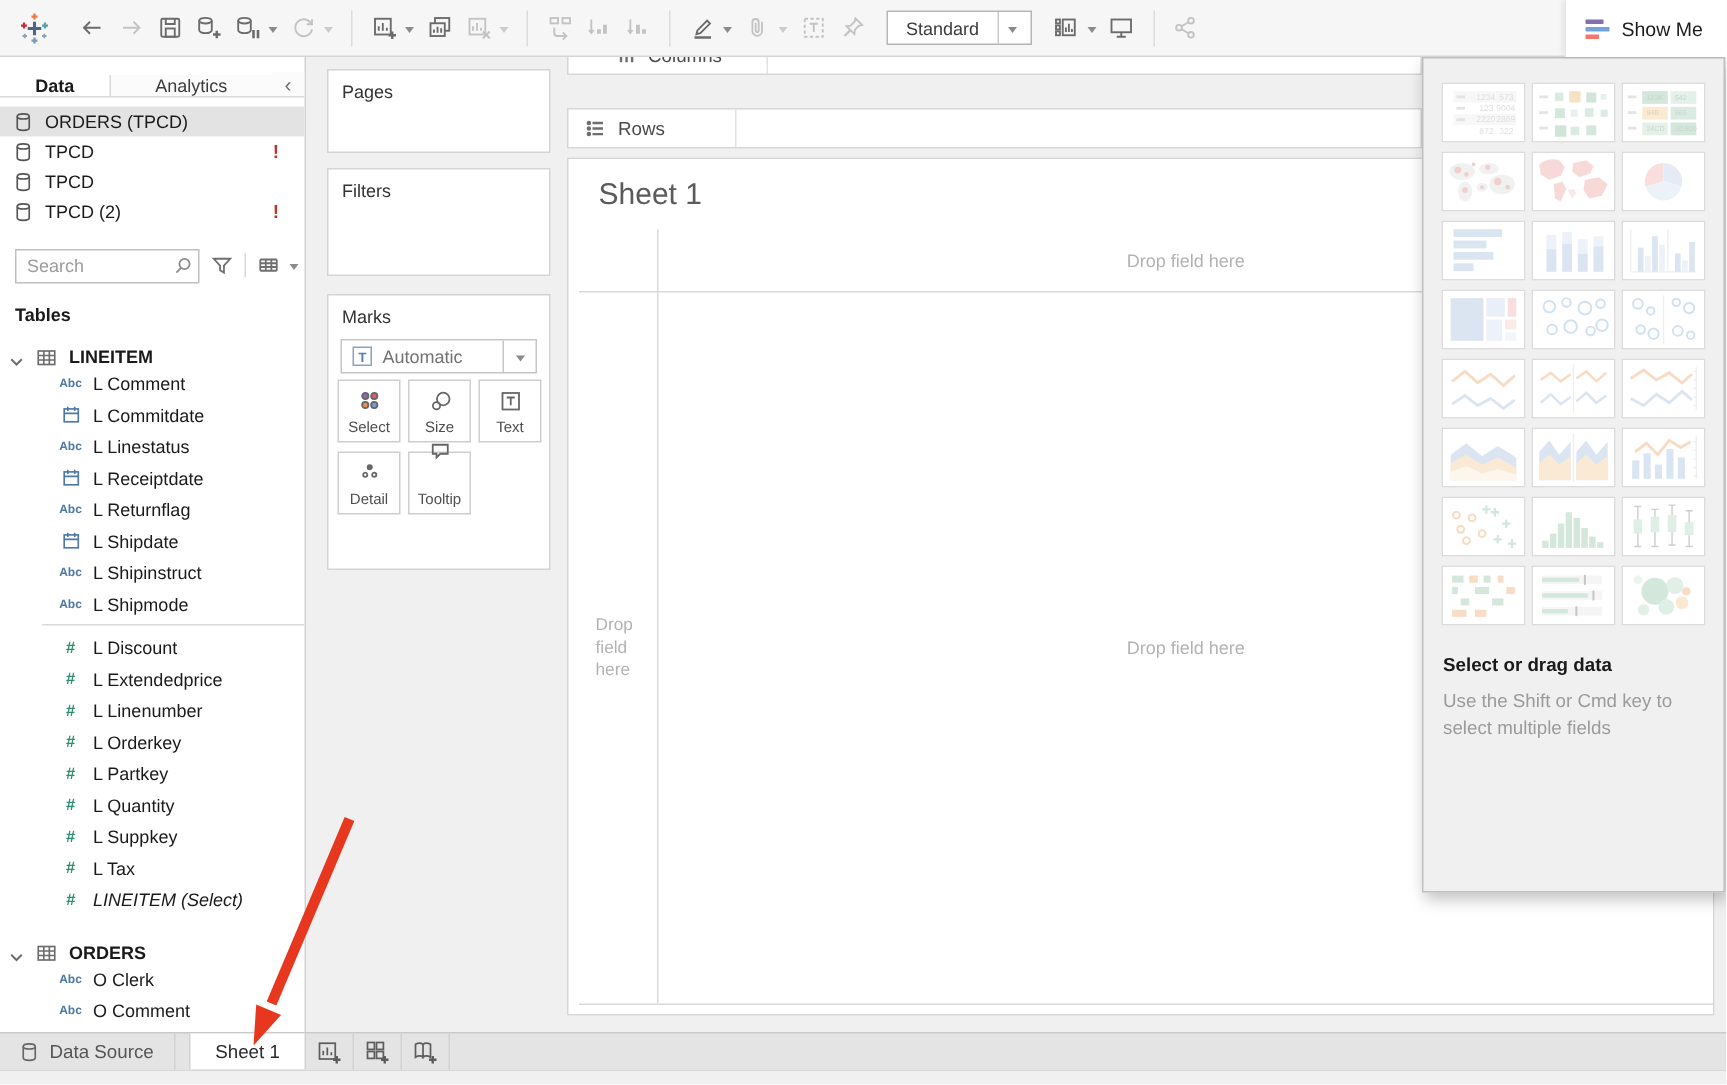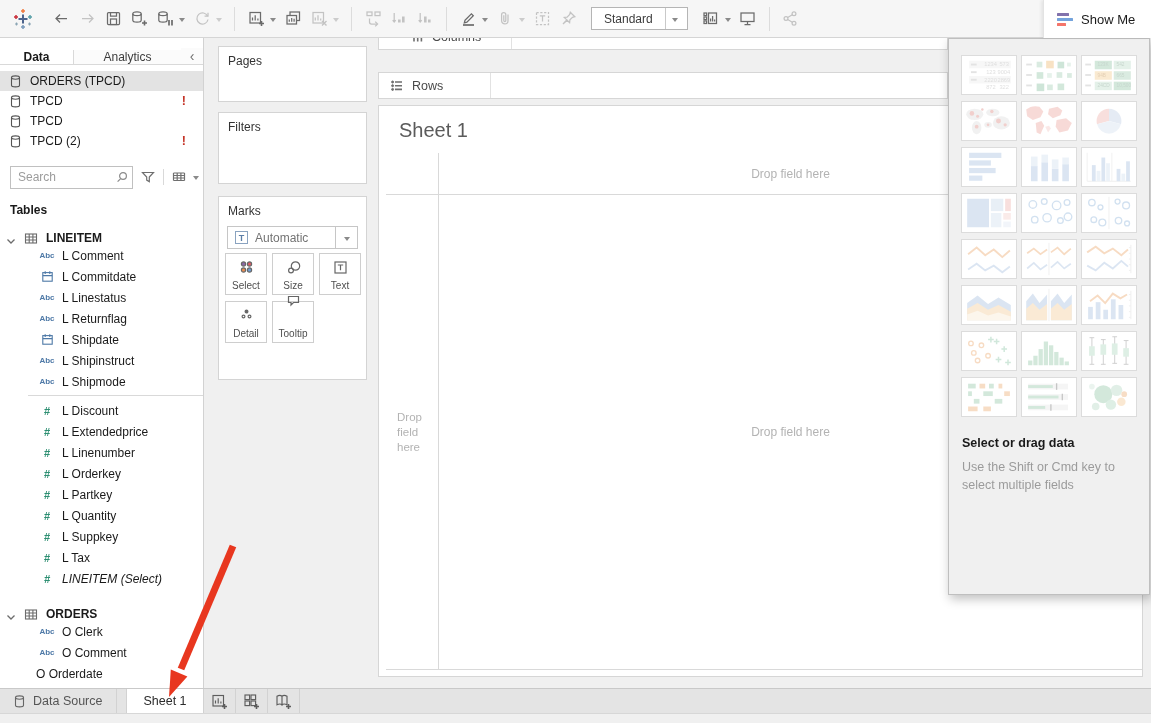--- a/index.html
+++ b/index.html
@@ -505,20 +505,29 @@
           <span>L Commitdate</span>
         </div>
         <div class="field-row">
           <span class="fic">
             <span class="abc">Abc</span>
           </span>
           <span>L Linestatus</span>
         </div>
         <div class="field-row">
           <span class="fic">
+            <svg fill="none" width="13" height="13" viewBox="0 0 13 13">
+              <rect x="1.8" y="2.6" width="9.4" height="8.6"></rect>
+              <path d="M4.2 1.2v2.8M8.8 1.2v2.8M1.8 5.6h9.4"></path>
+            </svg>
+          </span>
+          <span>L Receiptdate</span>
+        </div>
+        <div class="field-row">
+          <span class="fic">
             <span class="abc">Abc</span>
           </span>
           <span>L Returnflag</span>
         </div>
         <div class="field-row">
           <span class="fic">
             <svg fill="none" width="13" height="13" viewBox="0 0 13 13">
               <rect x="1.8" y="2.6" width="9.4" height="8.6"></rect>
               <path d="M4.2 1.2v2.8M8.8 1.2v2.8M1.8 5.6h9.4"></path>
             </svg>

